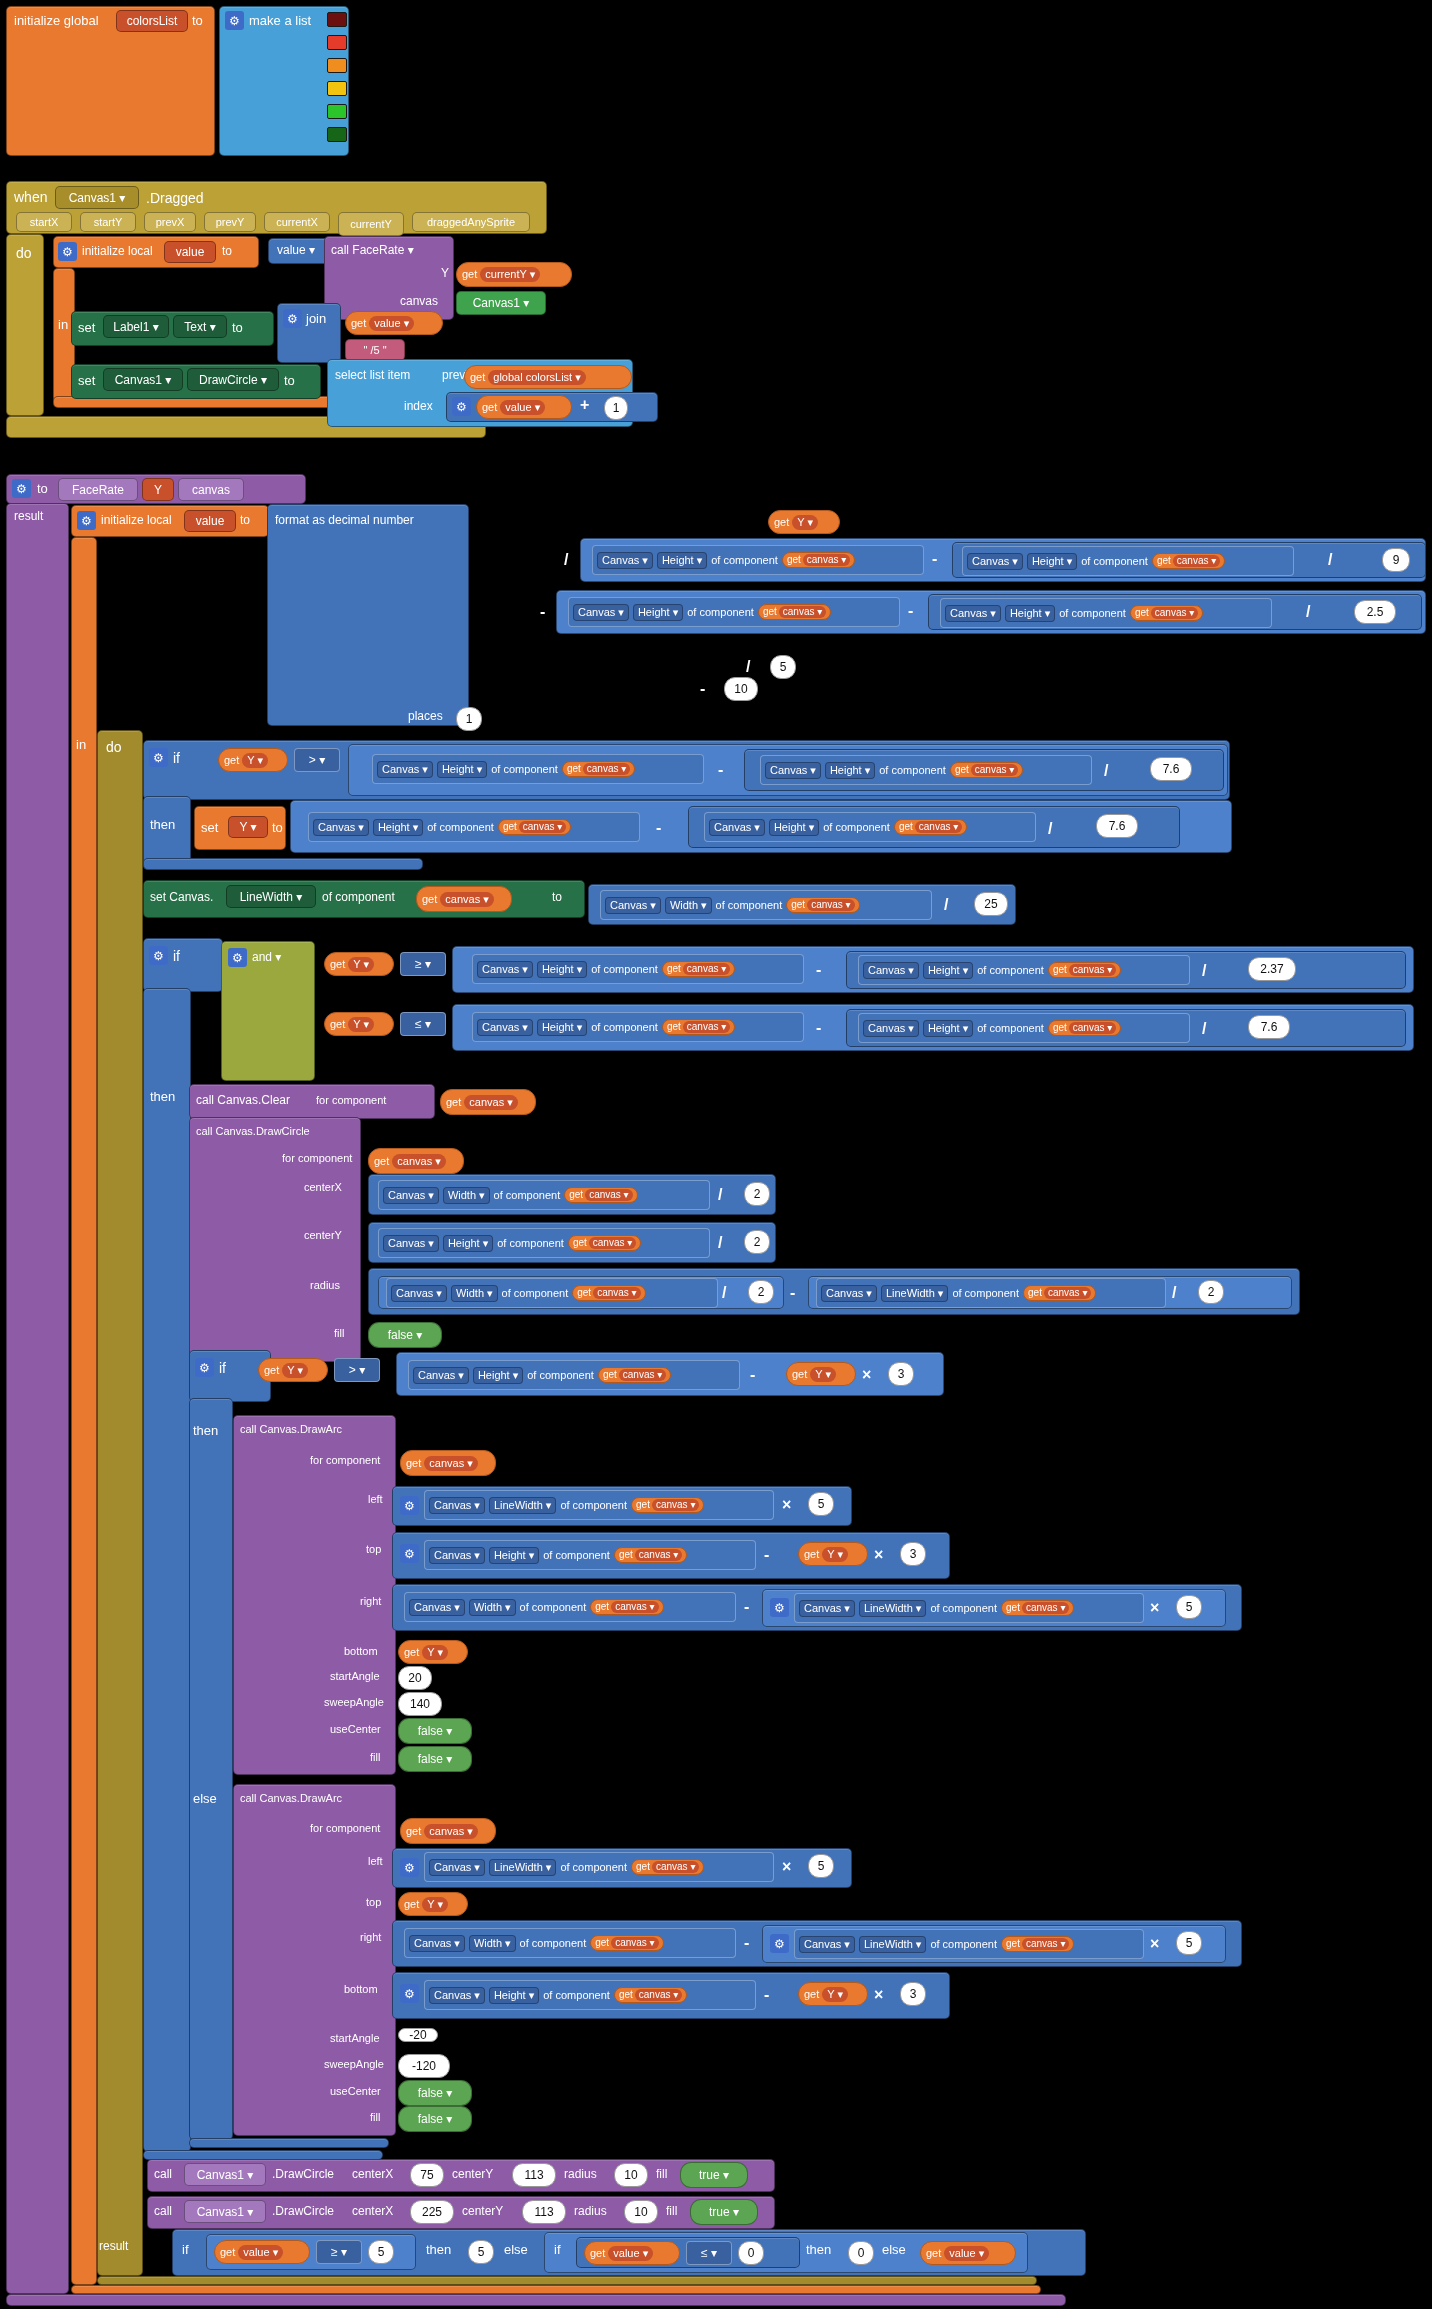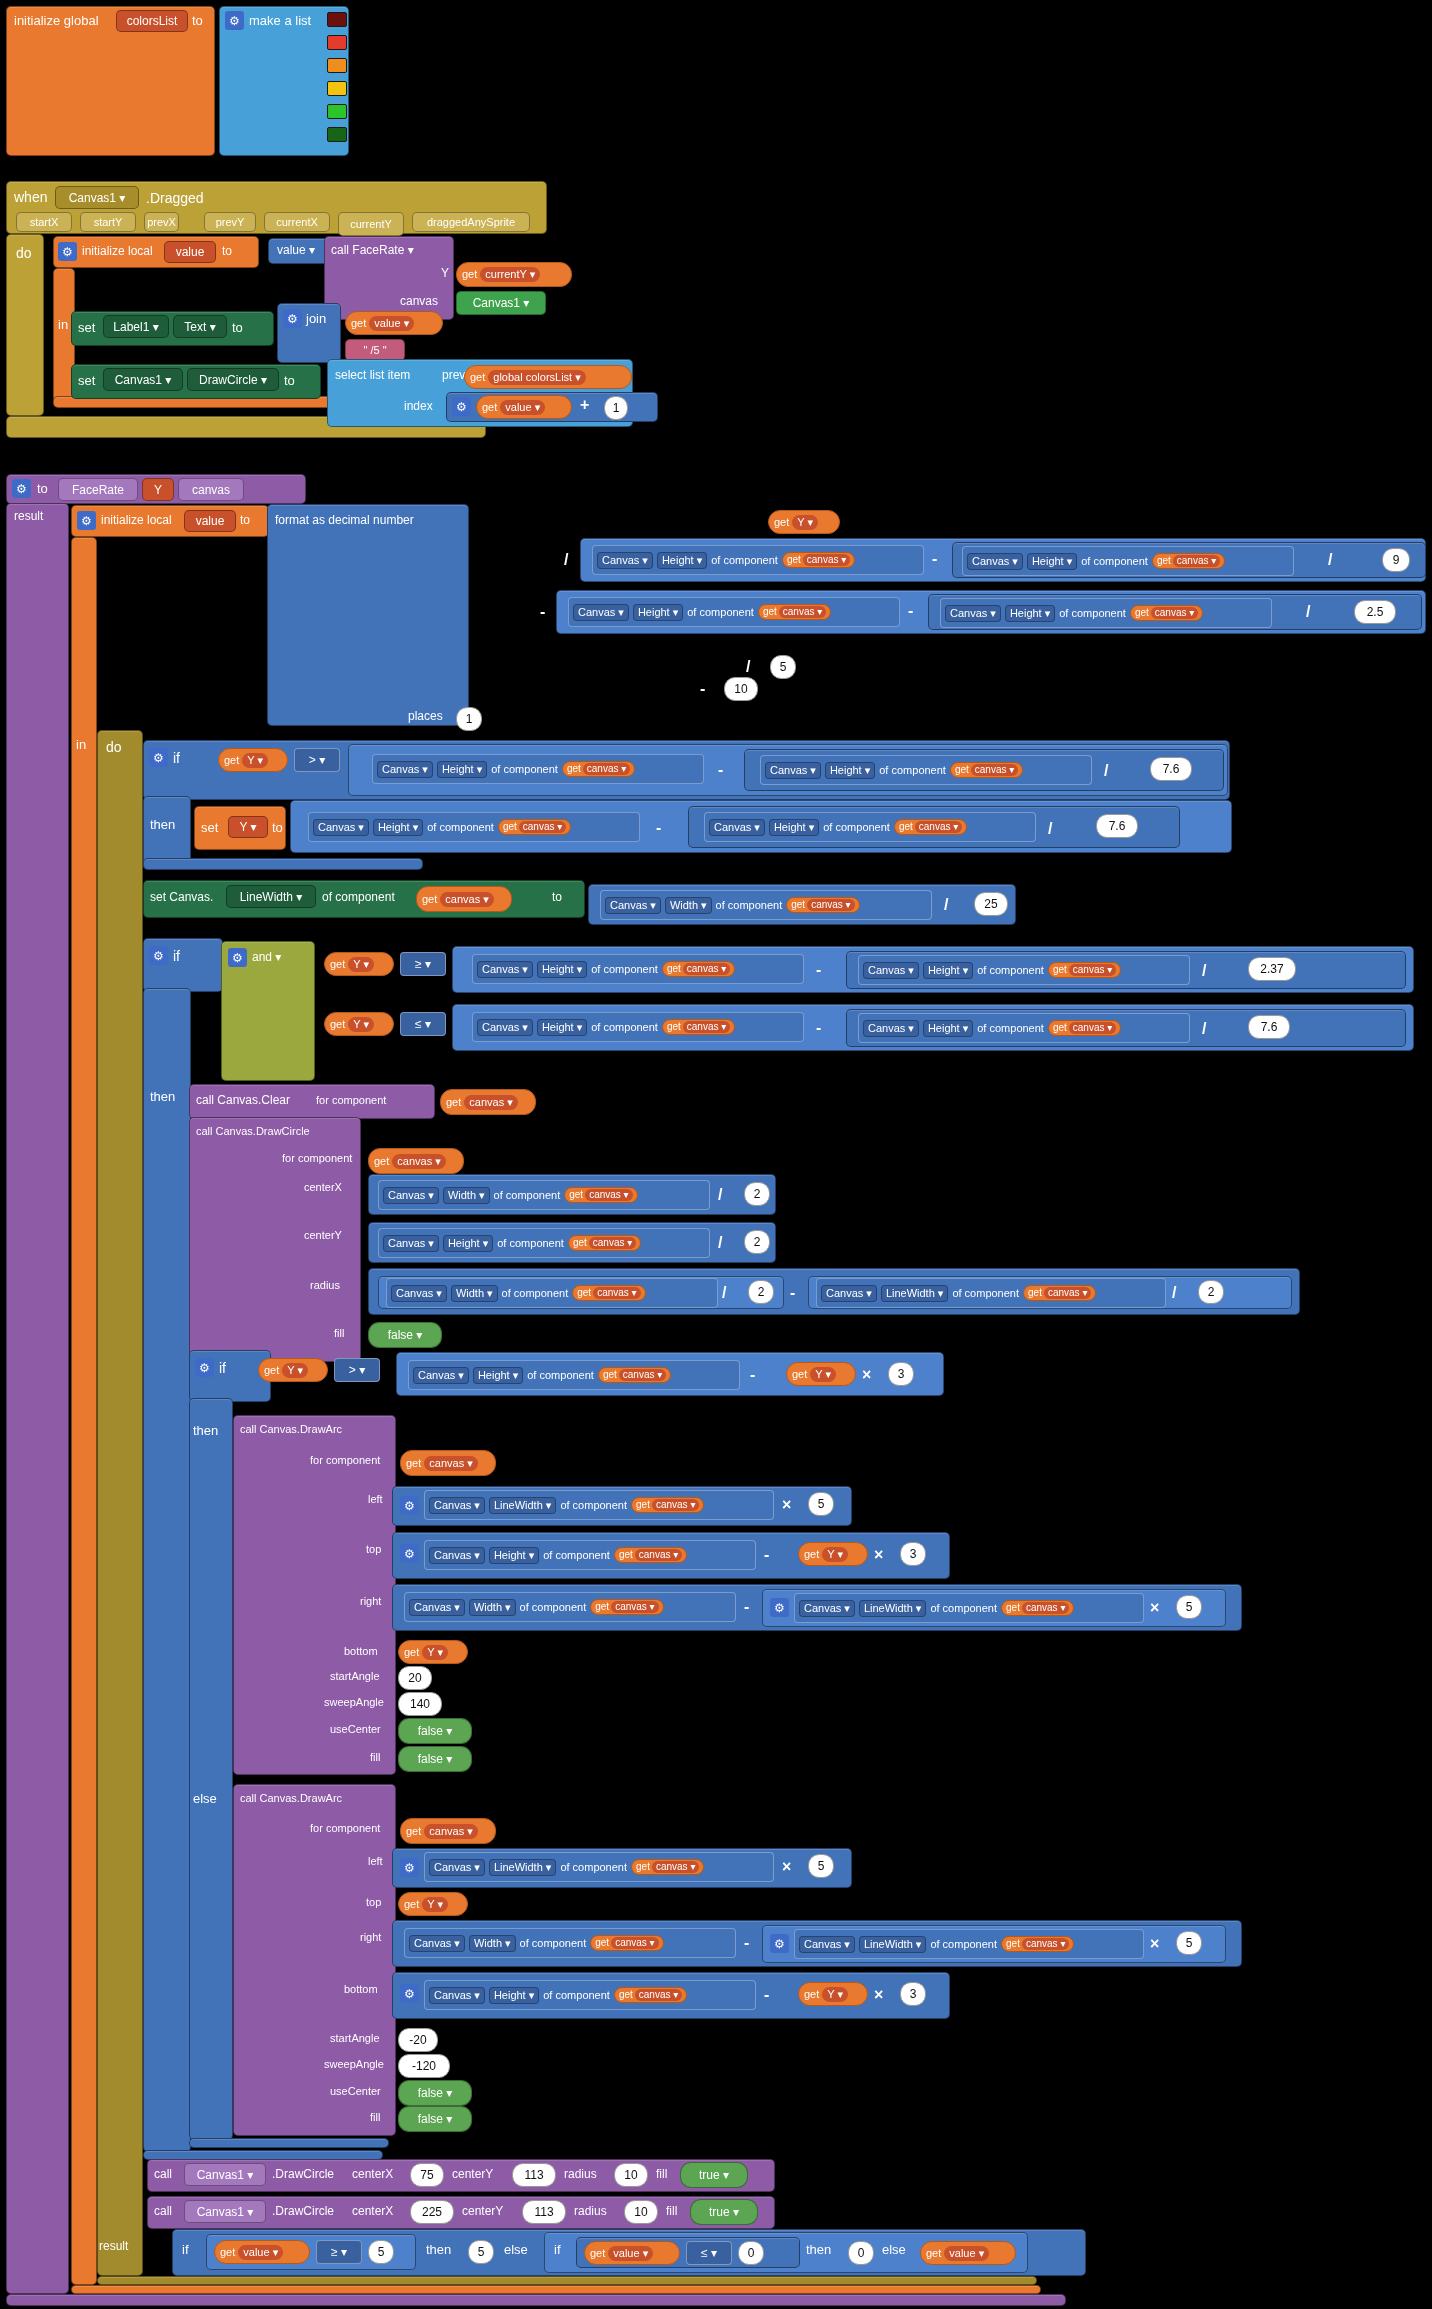--- a/index.html
+++ b/index.html
@@ -51,21 +51,21 @@
     <div class="swatch" style="left: 327px; top: 104px; width: 20px; height: 15px; background: rgb(43, 197, 43);"></div>
     <div class="swatch" style="left: 327px; top: 127px; width: 20px; height: 15px; background: rgb(23, 102, 23);"></div>
     <div class="panel" style="left: 6px; top: 181px; width: 541px; height: 53px; background: rgb(188, 161, 54);"></div>
     <div class="panel" style="left: 6px; top: 234px; width: 38px; height: 182px; background: rgb(188, 161, 54);"></div>
     <div class="panel" style="left: 6px; top: 416px; width: 480px; height: 22px; background: rgb(188, 161, 54);"></div>
     <div class="label" style="left: 14px; top: 190px; font-size: 14px;">when</div>
     <div class="chip" style="left: 55px; top: 186px; width: 84px; height: 23px; background: rgb(167, 142, 43); font-size: 12px;">Canvas1 ▾</div>
     <div class="label" style="left: 146px; top: 191px; font-size: 14px;">.Dragged</div>
     <div class="chip" style="left: 16px; top: 212px; width: 56px; height: 20px; background: rgb(203, 178, 84); font-size: 11px;">startX</div>
     <div class="chip" style="left: 80px; top: 212px; width: 56px; height: 20px; background: rgb(203, 178, 84); font-size: 11px;">startY</div>
-    <div class="chip" style="left: 144px; top: 212px; width: 35px; height: 20px; background: rgb(203, 178, 84); font-size: 11px;">prevX</div>
+    <div class="chip" style="left: 144px; top: 212px; width: 52px; height: 20px; background: rgb(203, 178, 84); font-size: 11px;">prevX</div>
     <div class="chip" style="left: 204px; top: 212px; width: 52px; height: 20px; background: rgb(203, 178, 84); font-size: 11px;">prevY</div>
     <div class="chip" style="left: 264px; top: 212px; width: 66px; height: 20px; background: rgb(203, 178, 84); font-size: 11px;">currentX</div>
     <div class="chip" style="left: 338px; top: 212px; width: 66px; height: 24px; background: rgb(203, 178, 84); font-size: 11px;">currentY</div>
     <div class="chip" style="left: 412px; top: 212px; width: 118px; height: 20px; background: rgb(203, 178, 84); font-size: 11px;">draggedAnySprite</div>
     <div class="label" style="left: 16px; top: 246px; font-size: 14px;">do</div>
     <div class="panel" style="left: 53px; top: 236px; width: 206px; height: 32px; background: rgb(232, 121, 47);"></div>
     <div class="gear" style="left: 58px; top: 242px; background: rgb(63, 107, 200);">⚙</div>
     <div class="label" style="left: 82px; top: 245px; font-size: 12px;">initialize local</div>
     <div class="chip" style="left: 164px; top: 241px; width: 52px; height: 22px; background: rgb(200, 80, 42); font-size: 12px;">value</div>
     <div class="label" style="left: 222px; top: 245px; font-size: 12px;">to</div>
@@ -623,21 +623,21 @@
     <div class="sym" style="left: 764px; top: 1987px; font-size: 16px;">-</div>
     <div class="get" style="left: 798px; top: 1982px; width: 70px; height: 24px; background: rgb(232, 121, 47); border-color: rgb(178, 90, 30);">
       <span style="display: inline-flex; align-items: center; gap: 3px;">
         <span>get</span>
         <span class="get-inner" style="background: rgb(200, 80, 42);">Y ▾</span>
       </span>
     </div>
     <div class="sym" style="left: 874px; top: 1987px; font-size: 16px;">×</div>
     <div class="num" style="left: 900px; top: 1982px; width: 26px; height: 24px;">3</div>
     <div class="label" style="left: 330px; top: 2033px; font-size: 11px;">startAngle</div>
-    <div class="num" style="left: 398px; top: 2028px; width: 40px; height: 24px;">-20</div>
+    <div class="num" style="left: 398px; top: 2028px; width: 40px; height: 14px;">-20</div>
     <div class="label" style="left: 324px; top: 2059px; font-size: 11px;">sweepAngle</div>
     <div class="num" style="left: 398px; top: 2054px; width: 52px; height: 24px;">-120</div>
     <div class="label" style="left: 330px; top: 2086px; font-size: 11px;">useCenter</div>
     <div class="bool" style="left: 398px; top: 2080px; width: 74px; background: rgb(92, 166, 83); height: 26px;">false ▾</div>
     <div class="label" style="left: 370px; top: 2112px; font-size: 11px;">fill</div>
     <div class="bool" style="left: 398px; top: 2106px; width: 74px; background: rgb(92, 166, 83); height: 26px;">false ▾</div>
     <div class="panel" style="left: 147px; top: 2159px; width: 628px; height: 33px; background: rgb(142, 91, 166);"></div>
     <div class="label" style="left: 154px; top: 2168px; font-size: 12px;">call</div>
     <div class="chip" style="left: 184px; top: 2163px; width: 82px; height: 23px; background: rgb(164, 120, 189); font-size: 12px;">Canvas1 ▾</div>
     <div class="label" style="left: 272px; top: 2168px; font-size: 12px;">.DrawCircle</div>

